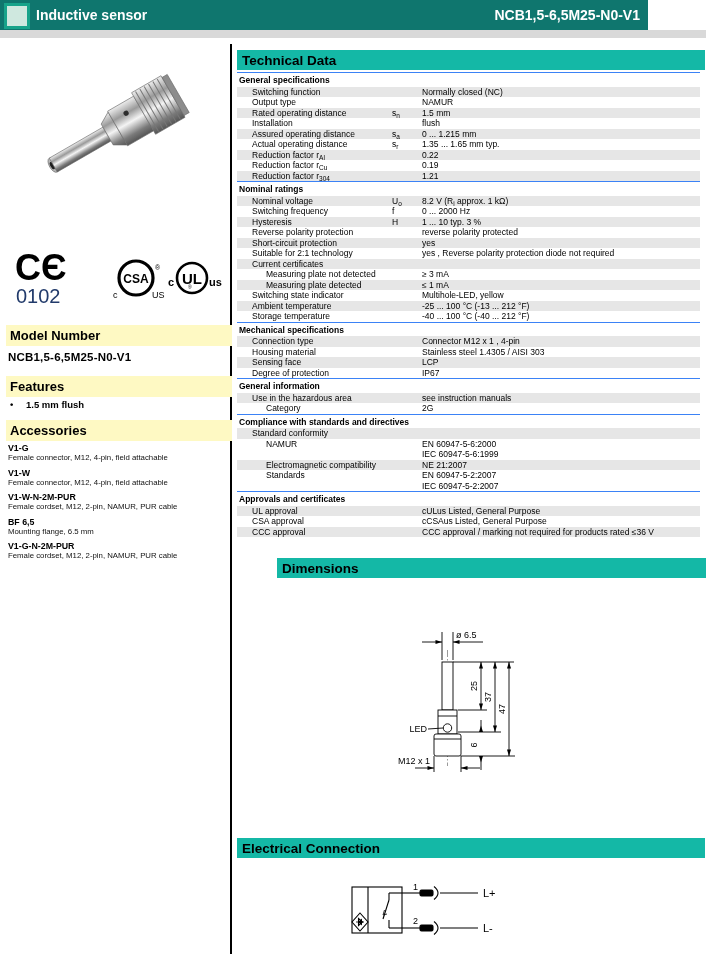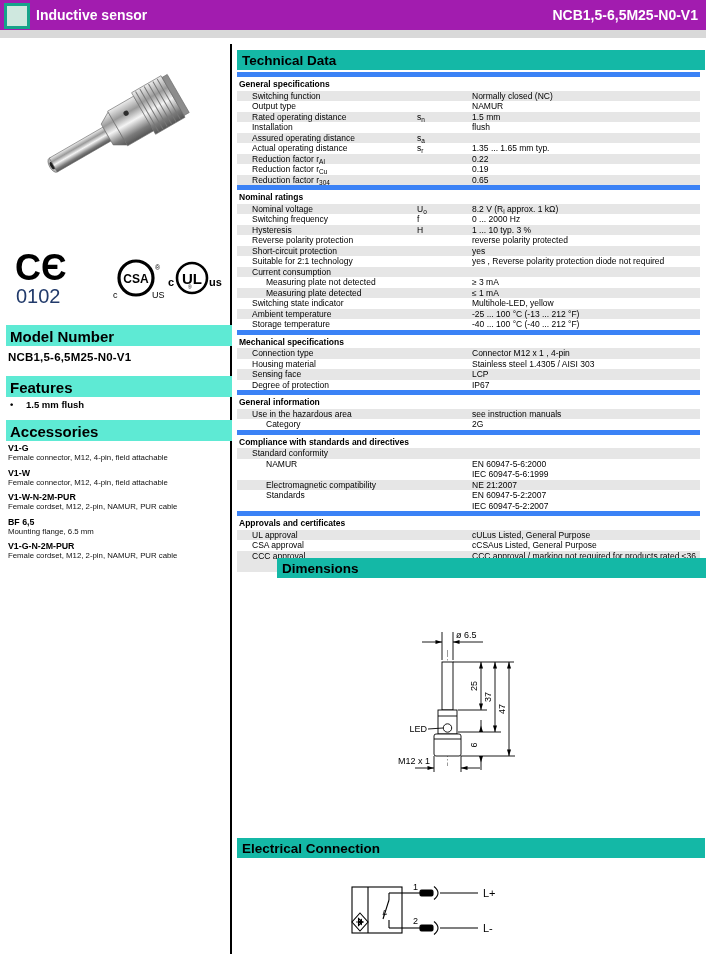--- a/index.html
+++ b/index.html
@@ -1,45 +1,45 @@
 <!DOCTYPE html>
 <html><head>
 <meta charset="utf-8">
 <style>
   html,body{margin:0;padding:0;}
   body{
     width:706px;height:954px;position:relative;overflow:hidden;
     background:#ffffff;font-family:"Liberation Sans",sans-serif;color:#000;
   }
   
-  .hdr{position:absolute;top:0;left:0;width:706px;height:30px;background:#a21caf;}
+  .hdr{position:absolute;top:0;left:0;width:648px;height:30px;background:#0f766e;}
   .hdr-logo{position:absolute;left:4px;top:3px;width:20px;height:20px;background:#cfe8df;border:3px solid #17a38a;}
   .hdr-title{position:absolute;left:36px;top:7px;font-size:14px;font-weight:bold;color:#fff;}
   .hdr-model{position:absolute;right:8px;top:7px;font-size:14px;font-weight:bold;color:#fff;}
   .substrip{position:absolute;top:30px;left:0;width:706px;height:8px;background:#d9d9d9;}
   .vdivider{position:absolute;left:230px;top:44px;width:2px;height:910px;background:#000;}
 
   
-  .lbar{position:absolute;left:6px;width:222px;height:17px;background:#5eead4;
-        font-size:15px;font-weight:bold;padding:3px 0 1px 4px;}
+  .lbar{position:absolute;left:6px;width:222px;height:17px;background:#fef9c3;
+        font-size:13px;font-weight:bold;padding:3px 0 1px 4px;}
   .model-val{position:absolute;left:8px;top:351px;font-size:11.5px;font-weight:bold;letter-spacing:.2px;}
   .feat-list{position:absolute;left:8px;top:399px;width:215px;}
   .feat-item{font-size:9.5px;font-weight:bold;margin-bottom:18px;}
   .feat-item .bullet{display:inline-block;width:16px;padding-left:2px;}
   .acc-list{position:absolute;left:8px;top:443px;width:218px;}
   .acc{margin-bottom:5px;}
   .acc-name{font-size:8.8px;font-weight:bold;line-height:10px;}
   .acc-desc{font-size:7.8px;line-height:9.5px;color:#111;}
 
   
   .rbar{position:absolute;left:237px;width:463px;height:16px;background:#14b8a6;
         font-size:13.5px;font-weight:bold;padding:3px 0 1px 5px;}
   #tech-rows{position:absolute;left:237px;top:72px;width:463px;font-size:8.5px;}
-  .tsec{font-weight:bold;padding:3px 0 1px 2px;border-top:5px solid #3b82f6;line-height:9.5px;}
-  .trow{display:flex;line-height:10.5px;min-height:10.5px;gap:25px;}
+  .tsec{font-weight:bold;padding:3px 0 1px 2px;border-top:1px solid #3b82f6;line-height:9.5px;}
+  .trow{display:flex;line-height:10.5px;min-height:10.5px;}
   .trow.shaded{background:#e6e6e6;}
   .tlabel{box-sizing:border-box;width:155px;flex:none;padding-left:15px;}
   .trow.ind2 .tlabel{padding-left:29px;}
   .tsym{width:30px;flex:none;}
   .tval{flex:1;}
   sub{font-size:6.5px;vertical-align:-1.5px;line-height:0;}
 
   svg text{font-family:"Liberation Sans",sans-serif;}
   .svg-abs{position:absolute;}
 </style>
@@ -156,40 +156,41 @@
       <span class="tval">1.5 mm</span>
     </div>
     <div class="trow">
       <span class="tlabel">Installation</span>
       <span class="tsym"></span>
       <span class="tval">flush</span>
     </div>
     <div class="trow shaded">
       <span class="tlabel">Assured operating distance</span>
       <span class="tsym">s<sub>a</sub></span>
+      <span class="tval">0 ... 1.215 mm</span>
     </div>
     <div class="trow">
       <span class="tlabel">Actual operating distance</span>
       <span class="tsym">s<sub>r</sub></span>
       <span class="tval">1.35 ... 1.65 mm typ.</span>
     </div>
     <div class="trow shaded">
       <span class="tlabel">Reduction factor r<sub>Al</sub></span>
       <span class="tsym"></span>
       <span class="tval">0.22</span>
     </div>
     <div class="trow">
       <span class="tlabel">Reduction factor r<sub>Cu</sub></span>
       <span class="tsym"></span>
       <span class="tval">0.19</span>
     </div>
     <div class="trow shaded">
       <span class="tlabel">Reduction factor r<sub>304</sub></span>
       <span class="tsym"></span>
-      <span class="tval">0.65</span>
+      <span class="tval">1.21</span>
     </div>
     <div class="tsec">Nominal ratings</div>
     <div class="trow shaded">
       <span class="tlabel">Nominal voltage</span>
       <span class="tsym">U<sub>o</sub></span>
       <span class="tval">8.2 V (R<sub>i</sub> approx. 1 kΩ)</span>
     </div>
     <div class="trow">
       <span class="tlabel">Switching frequency</span>
       <span class="tsym">f</span>
@@ -209,21 +210,21 @@
       <span class="tlabel">Short-circuit protection</span>
       <span class="tsym"></span>
       <span class="tval">yes</span>
     </div>
     <div class="trow">
       <span class="tlabel">Suitable for 2:1 technology</span>
       <span class="tsym"></span>
       <span class="tval">yes , Reverse polarity protection diode not required</span>
     </div>
     <div class="trow shaded">
-      <span class="tlabel">Current consumption</span>
+      <span class="tlabel">Current certificates</span>
       <span class="tsym"></span>
       <span class="tval"></span>
     </div>
     <div class="trow ind2">
       <span class="tlabel">Measuring plate not detected</span>
       <span class="tsym"></span>
       <span class="tval">≥ 3 mA</span>
     </div>
     <div class="trow shaded ind2">
       <span class="tlabel">Measuring plate detected</span>

